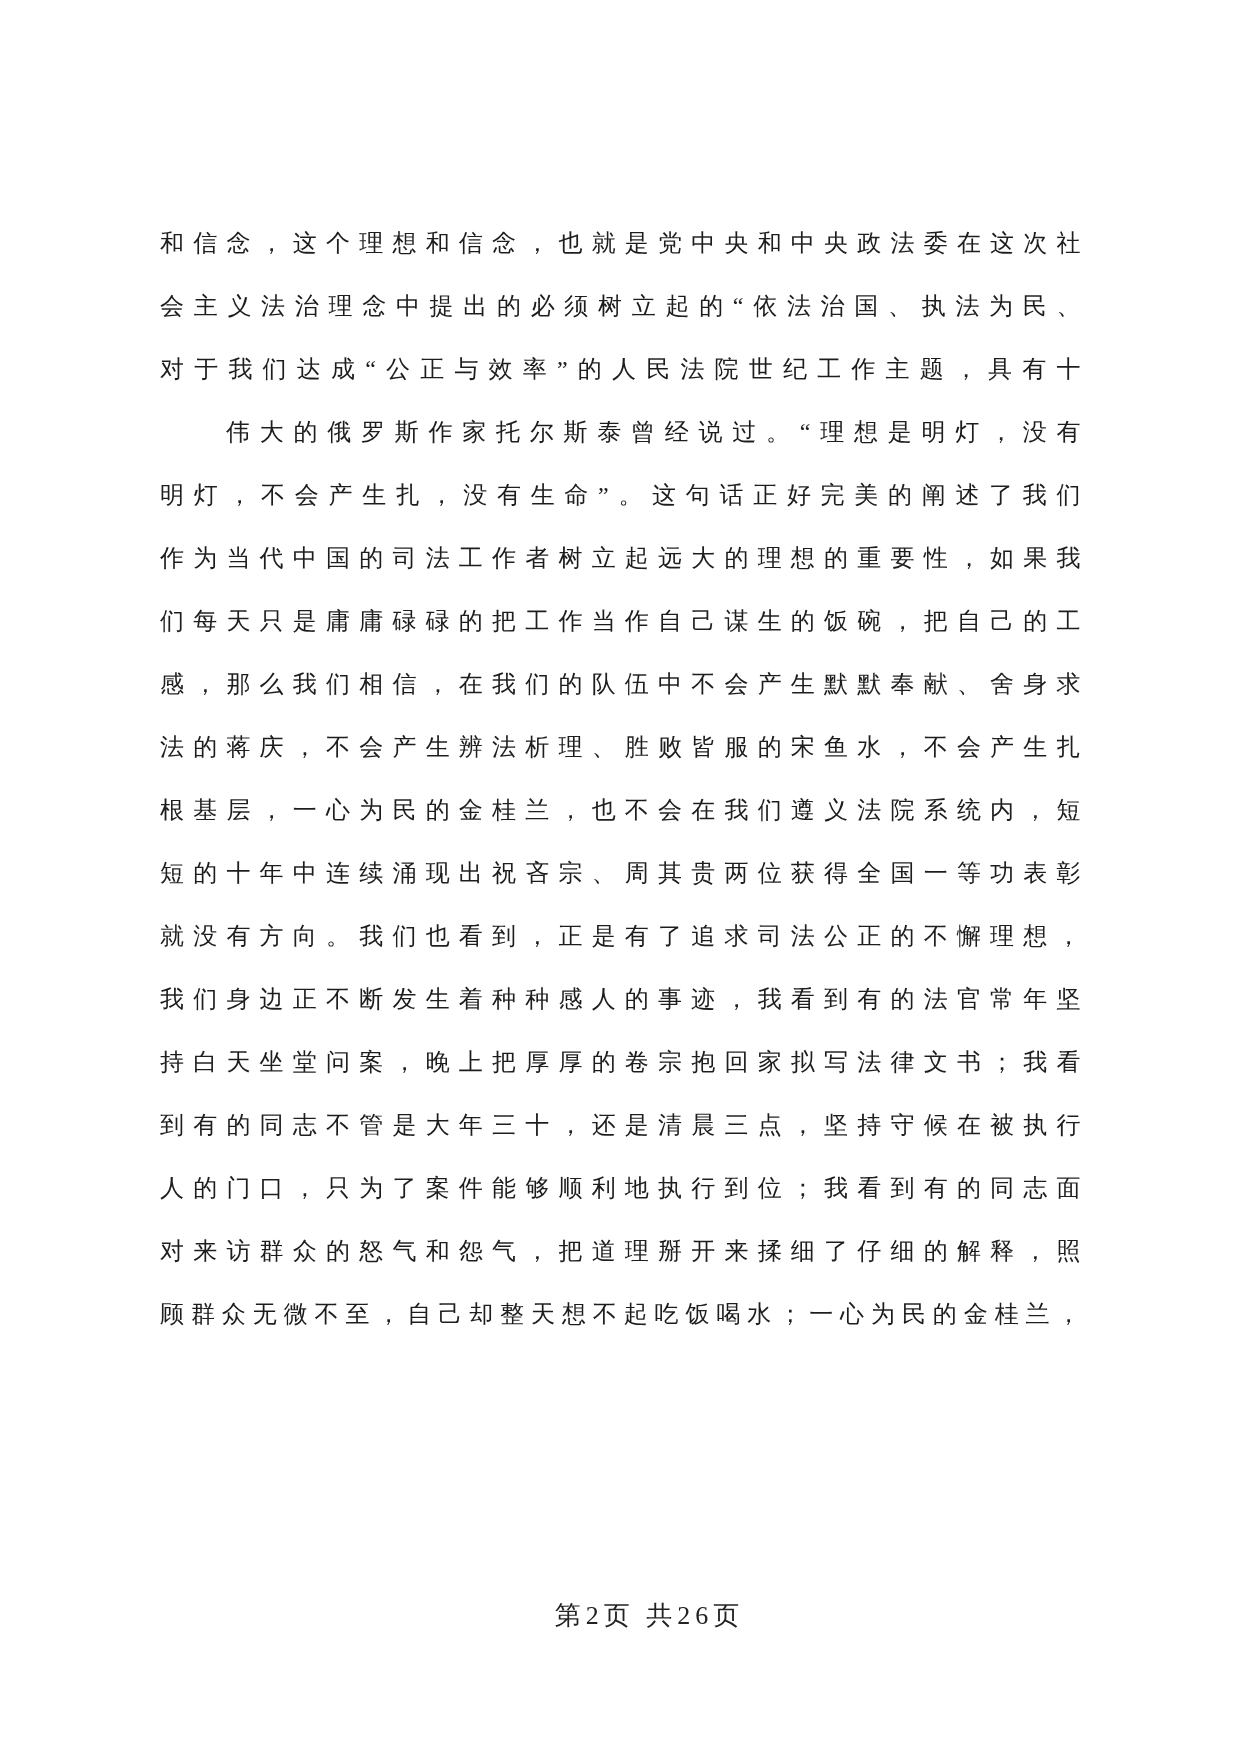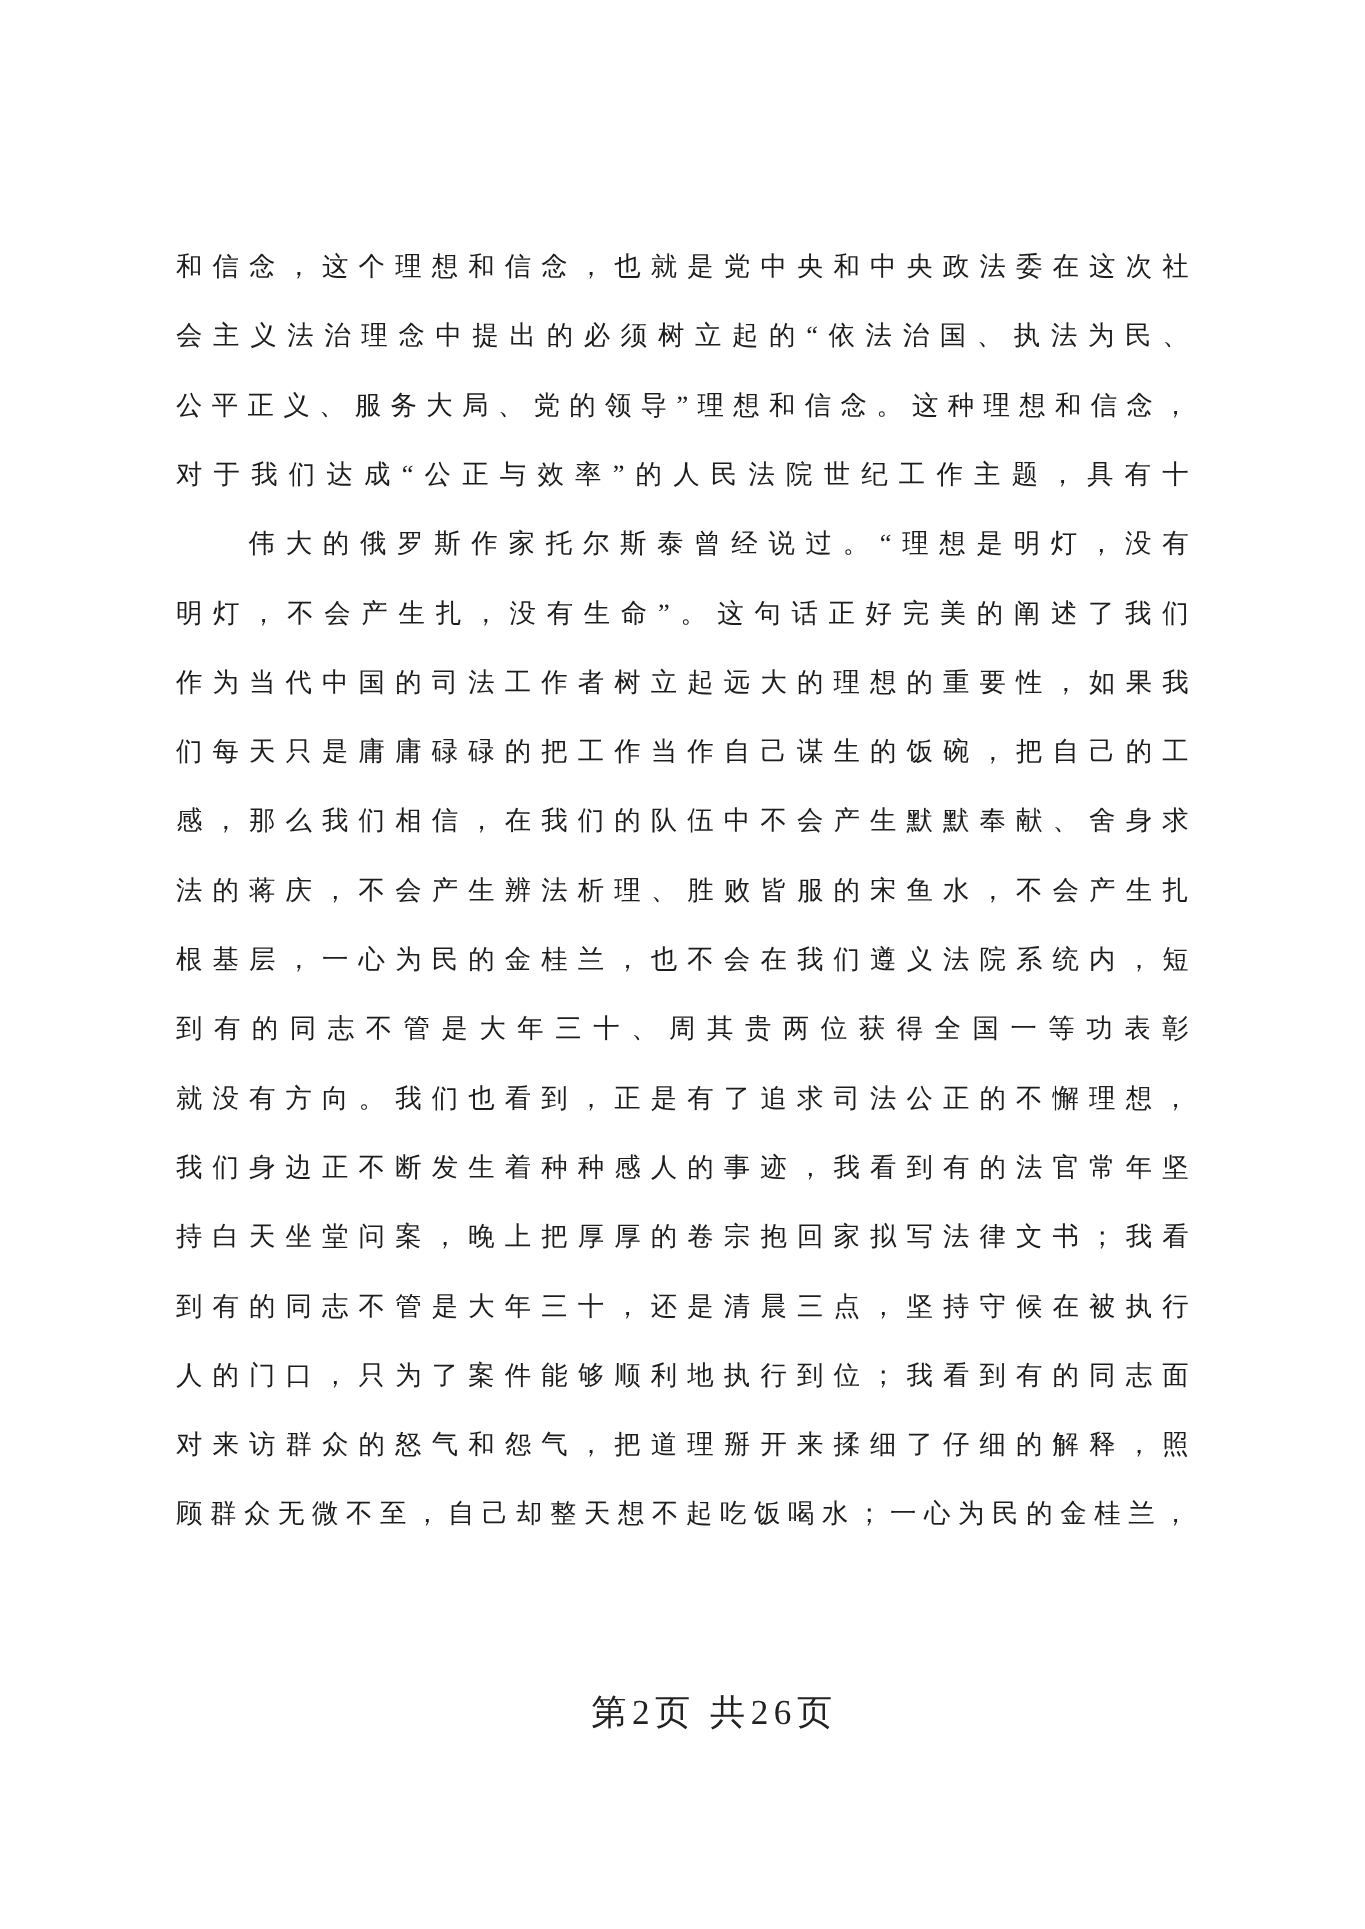--- a/index.html
+++ b/index.html
@@ -34,49 +34,48 @@
     overflow: visible;
   }
   .text-line.para-end {
     text-align-last: left;
   }
   .text-line.indent {
     padding-left: 66px;
   }
   .page-footer {
     position: absolute;
-    top: 1536px;
+    top: 1596px;
     left: 0;
     width: 1241px;
     text-align: center;
     text-indent: 58px;
     color: #222222;
-    font-size: 32px;
+    font-size: 26px;
     line-height: 40px;
     letter-spacing: 5px;
   }
 </style>
 </head>
 <body>
 
 <div class="page">
 
   <div class="doc-body">
     <div class="text-line">和信念，这个理想和信念，也就是党中央和中央政法委在这次社</div>
     <div class="text-line">会主义法治理念中提出的必须树立起的“依法治国、执法为民、</div>
-    <div class="text-line">公平正义、服务大局、党的领导”理想和信念。这种理想和信念，</div>
     <div class="text-line">对于我们达成“公正与效率”的人民法院世纪工作主题，具有十</div>
     <div class="text-line indent">伟大的俄罗斯作家托尔斯泰曾经说过。“理想是明灯，没有</div>
     <div class="text-line">明灯，不会产生扎，没有生命”。这句话正好完美的阐述了我们</div>
     <div class="text-line">作为当代中国的司法工作者树立起远大的理想的重要性，如果我</div>
     <div class="text-line">们每天只是庸庸碌碌的把工作当作自己谋生的饭碗，把自己的工</div>
     <div class="text-line">感，那么我们相信，在我们的队伍中不会产生默默奉献、舍身求</div>
     <div class="text-line">法的蒋庆，不会产生辨法析理、胜败皆服的宋鱼水，不会产生扎</div>
     <div class="text-line">根基层，一心为民的金桂兰，也不会在我们遵义法院系统内，短</div>
-    <div class="text-line">到有的同志不管是大年三十、周其贵两位获得全国一等功表彰</div>
+    <div class="text-line">短的十年中连续涌现出祝吝宗、周其贵两位获得全国一等功表彰</div>
     <div class="text-line">就没有方向。我们也看到，正是有了追求司法公正的不懈理想，</div>
     <div class="text-line">我们身边正不断发生着种种感人的事迹，我看到有的法官常年坚</div>
     <div class="text-line">持白天坐堂问案，晚上把厚厚的卷宗抱回家拟写法律文书；我看</div>
     <div class="text-line">到有的同志不管是大年三十，还是清晨三点，坚持守候在被执行</div>
     <div class="text-line">人的门口，只为了案件能够顺利地执行到位；我看到有的同志面</div>
     <div class="text-line">对来访群众的怒气和怨气，把道理掰开来揉细了仔细的解释，照</div>
     <div class="text-line">顾群众无微不至，自己却整天想不起吃饭喝水；一心为民的金桂兰，</div>
   </div>
 
   <div class="page-footer">

